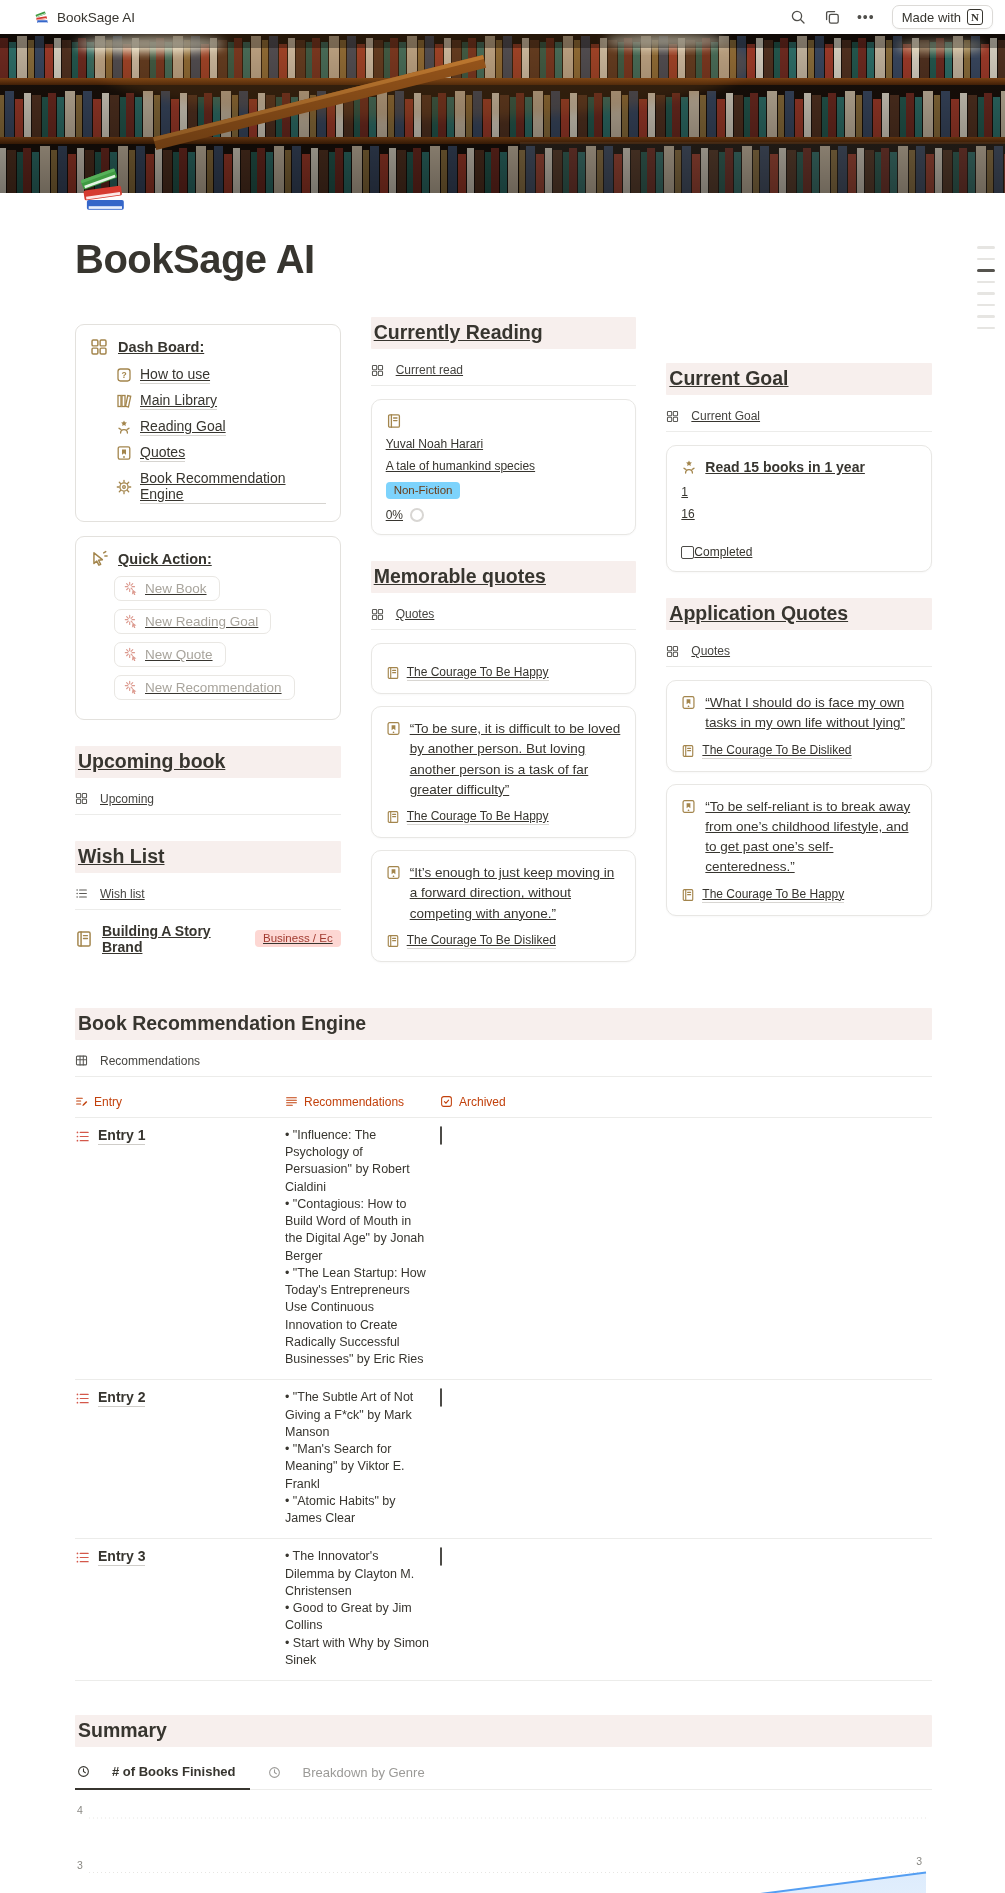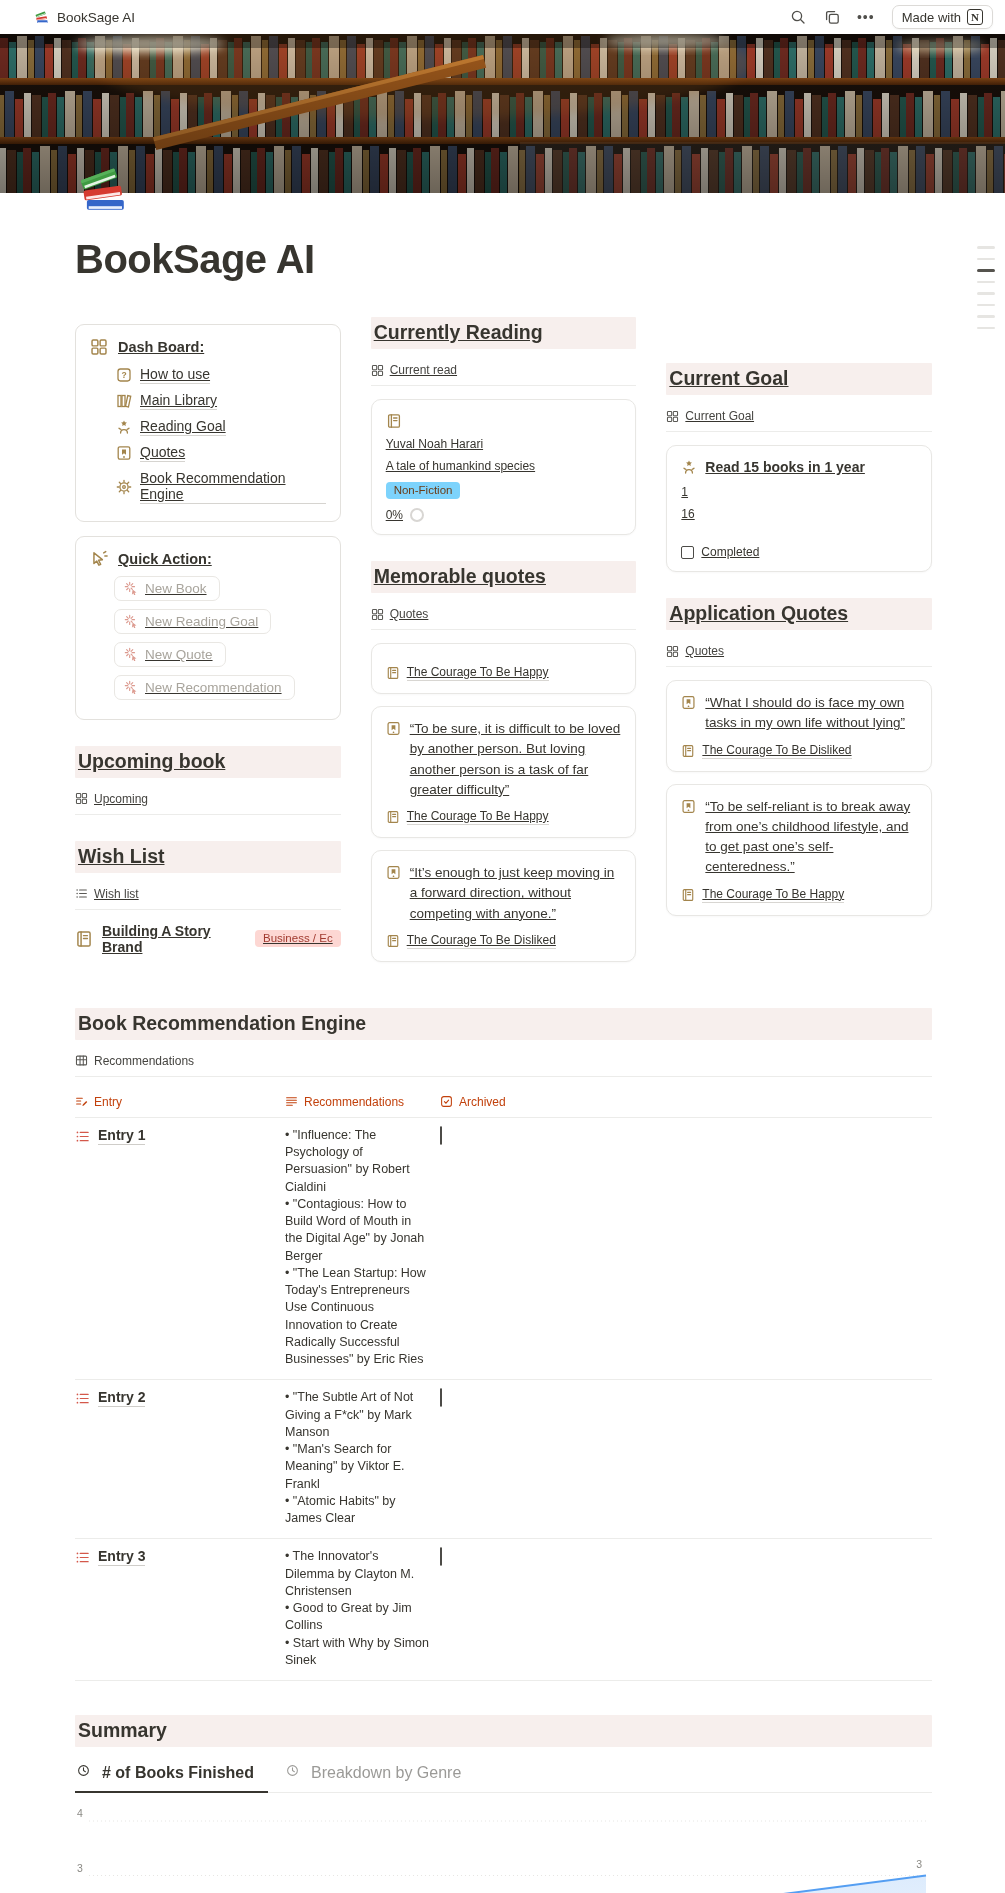--- a/index.html
+++ b/index.html
@@ -48,36 +48,36 @@
   .qa-btn { display:flex; align-items:center; gap:7px; width:fit-content; border:1px solid #e9e7e3; border-radius:7px;
     padding:4px 12px 4px 9px; margin:8px 0 8px 24px; color:#a8a49c; font-size:13.5px; font-weight:500; cursor:pointer; }
   .qa-btn .ic { color:#dc9a8f; }
 
   
   h2.band { font-size:19.5px; font-weight:700; background:#f7efed; padding:4px 6px 5px 3px; border-radius:1px; margin:26px 0 10px; }
   .col2 h2.band:first-child, .col3 h2.band:first-child { margin-top:0; }
   h2.band.full { margin-top:34px; }
 
   
-  .view-tab { display:flex; align-items:center; gap:6px; font-size:12px; font-weight:500; color:#454440;
+  .view-tab { display:flex; align-items:center; gap:12px; font-size:12px; font-weight:500; color:#454440;
     padding:4px 0 8px; border-bottom:1px solid #ececea; margin-bottom:13px; cursor:pointer; }
   .view-tab .ic { color:#5a5955; }
 
   
   .card { border:1px solid #e8e7e4; border-radius:10px; box-shadow:0 1px 2px rgba(0,0,0,.03);
     padding:12px 14px; margin-bottom:12px; background:#fff; cursor:pointer; }
   .card-title { display:flex; align-items:flex-start; gap:8px; font-size:14px; font-weight:600; line-height:1.35; }
   .card-title .ic { color:#a3854c; margin-top:1px; }
   .card-sub { font-size:12px; margin-top:8px; }
   .tag { display:inline-block; font-size:11.5px; font-weight:500; padding:2px 8px 3px; border-radius:4px; margin-top:9px; }
   .tag-orange { background:#7dd3fc; color:#6a3c17; }
   .tag-red { background:#fdd7d3; color:#a13b30; margin-top:0; white-space:nowrap; overflow:hidden; }
   .progress-row { display:flex; align-items:center; gap:7px; margin-top:9px; font-size:12px; }
   .ring { width:14px; height:14px; border:2px solid #d8d6d3; border-radius:50%; }
-  .check-row { display:flex; align-items:center; gap:7px; margin-top:24px; font-size:12px; }
+  .check-row { display:flex; align-items:center; margin-top:24px; font-size:12px; }
   .checkbox { width:13px; height:13px; border:1.5px solid #4c4b47; border-radius:2px; background:#fff; cursor:pointer; flex:none; }
 
   
   .qcard .qrow { display:flex; gap:9px; align-items:flex-start; }
   .qcard .qrow .ic { color:#a3854c; margin-top:2px; }
   .qtext { font-size:13.5px; font-weight:500; line-height:1.5; }
   .qsrc { display:flex; align-items:center; gap:7px; margin-top:9px; }
   .qsrc .ic { color:#a3854c; }
   .qsrc span { font-size:12px; font-weight:500; border-bottom:1px solid #d8d6d2; padding-bottom:1px; cursor:pointer; }
 
@@ -93,21 +93,21 @@
   .rec-head .hcell { display:flex; align-items:center; gap:6px; }
   .rec-row { border-bottom:1px solid #ececea; padding:9px 0 11px; }
   .entry-cell { display:flex; align-items:flex-start; gap:8px; }
   .entry-cell .ic { color:#d4584a; margin-top:2px; }
   .entry-cell span { font-size:14px; font-weight:600; border-bottom:1px solid #cfcdc9; padding-bottom:1px; cursor:pointer; }
   .rec-cell { font-size:12.5px; line-height:1.38; white-space:pre-line; padding-right:6px; max-width:152px; }
   .arch-cell .checkbox { width:16px; height:16px; border-radius:3px; margin-top:2px; }
 
   
   .sum-tabs { display:flex; border-bottom:1px solid #ececea; margin-top:2px; }
-  .sum-tab { display:flex; gap:12px; font-size:16px; padding:7px 14px 9px 2px; margin-right:16px;
+  .sum-tab { display:flex; align-items:center; gap:22px; font-size:13px; padding:7px 14px 9px 2px; margin-right:16px;
     color:#9b9a97; font-weight:500; cursor:pointer; margin-bottom:-1px; }
   .sum-tab.active { color:#37352f; font-weight:600; border-bottom:2px solid #37352f; }
 
   
   .chart-wrap { margin-top:14px; }
   .chart-wrap svg text { font-family:"Liberation Sans",sans-serif; }
 
   
   .outline { position:absolute; right:10px; top:246px; display:flex; flex-direction:column; gap:9px; }
   .outline span { width:18px; height:2.5px; border-radius:2px; background:#e6e5e2; cursor:pointer; }

